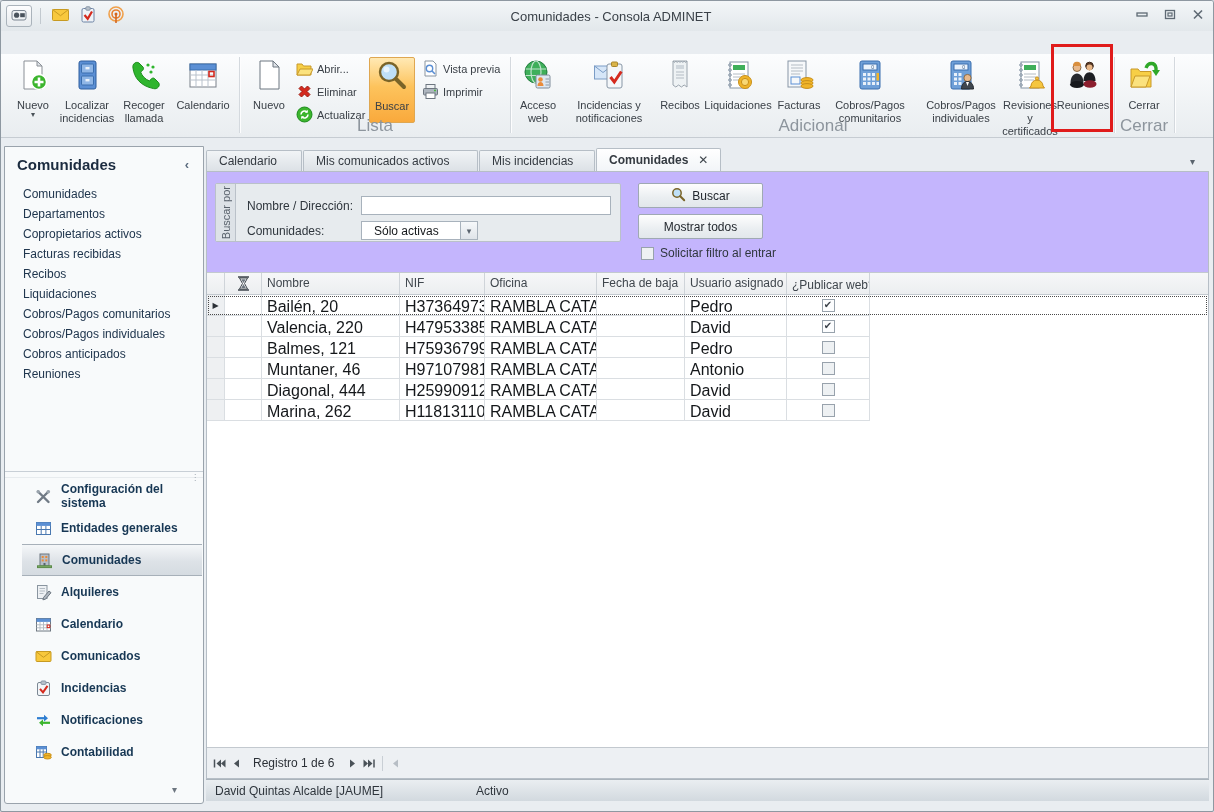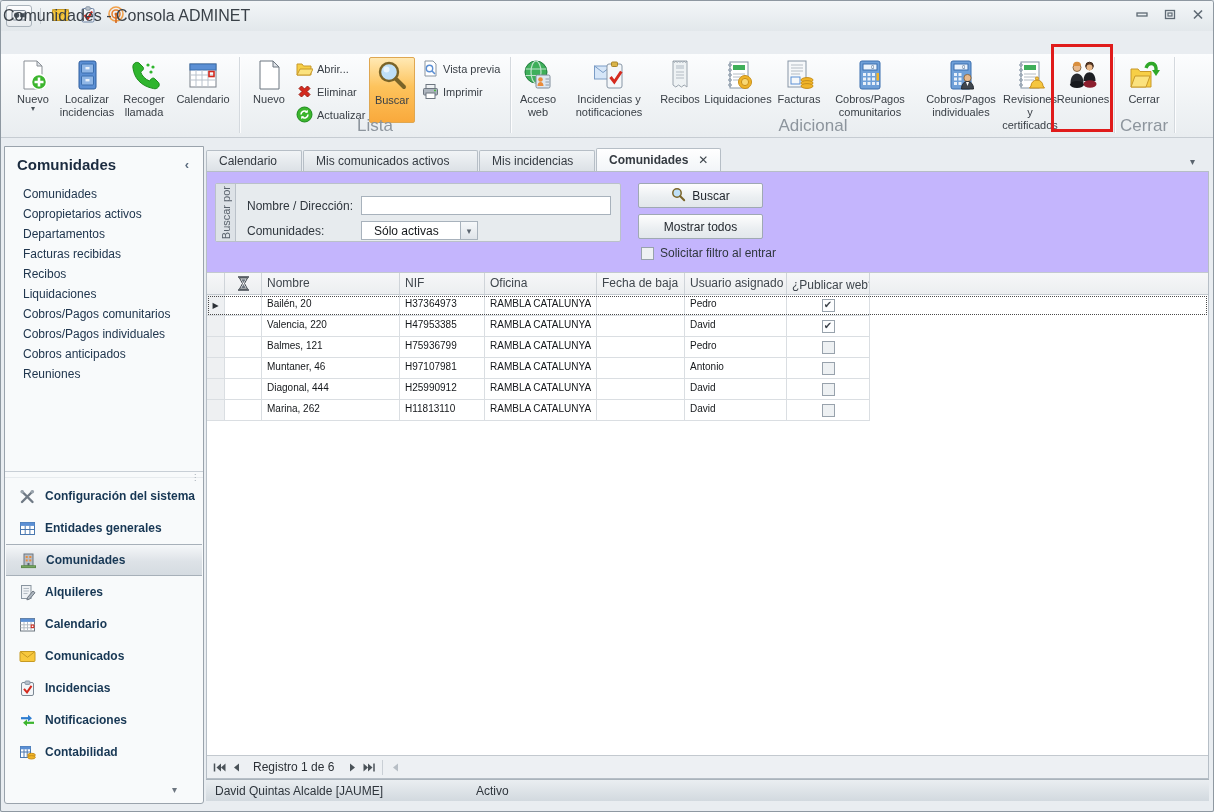--- a/index.html
+++ b/index.html
@@ -6,56 +6,56 @@
   html,body{width:1214px;height:812px;overflow:hidden}
   body{font-family:"Liberation Sans","DejaVu Sans",sans-serif;font-size:12px;color:#2b3036;background:#cfd6dc}
   .window{position:relative;width:1214px;height:812px;background:#e9edf1;border:1px solid #8e98a1;border-radius:3px 3px 2px 2px;overflow:hidden}
 
   
   .titlebar{position:absolute;left:0;top:0;right:0;height:30px;background:linear-gradient(#f3f6f8,#e2e7eb);display:flex;align-items:center}
   .qat{display:flex;align-items:center;gap:6px;padding-left:5px}
   .qat-app{width:26px;height:22px;border:1px solid #aab3bb;border-radius:3px;background:linear-gradient(#fdfdfe,#e7ebee);display:flex;align-items:center;justify-content:center}
   .qat-sep{width:1px;height:16px;background:#c2c9cf;margin:0 2px}
   .qat-btn{width:22px;height:22px;display:flex;align-items:center;justify-content:center}
-  .title{position:absolute;left:2px;right:0;color:#3a4148;font-size:16px;pointer-events:none}
+  .title{position:absolute;left:8px;right:0;text-align:center;color:#3a4148;font-size:13px;pointer-events:none}
   .win-controls{position:absolute;right:8px;top:6px;display:flex;gap:14px}
   .win-btn{width:14px;height:14px;display:flex;align-items:center;justify-content:center}
 
   
   .tabrow{position:absolute;left:0;top:30px;right:0;height:23px;display:flex;align-items:flex-end;padding-left:8px}
   .rtab{padding:4px 14px 4px;margin-right:4px;font-size:12px;color:#3f454c;border-radius:3px 3px 0 0;line-height:14px}
   .rtab.adminet{background:linear-gradient(#ffc92e,#ffa800 45%,#ff9300);border:1px solid #e08e00;color:#fff;font-weight:bold;padding:3px 13px}
   .rtab.active{background:#fff;border:1px solid #c6ccd2;border-bottom:none;color:#2b3036;padding:3px 13px 5px}
   .tabrow-right{position:absolute;right:8px;top:4px;display:flex;align-items:center;gap:10px}
   .help-orb{width:15px;height:15px;border-radius:50%;background:radial-gradient(circle at 32% 28%,#d9e8f4,#7aa6cc 55%,#49759f);border:1px solid #5d85ab}
 
   
   .ribbon{position:absolute;left:0;top:53px;right:0;height:84px;background:linear-gradient(#fcfdfe,#f0f3f5 60%,#e9edf0);border-bottom:1px solid #c6ccd2}
   .rsep{position:absolute;top:3px;height:76px;width:2px;border-left:1px solid #d4d9de;border-right:1px solid #fdfdfe}
   .rgrouplabel{position:absolute;bottom:1px;text-align:center;font-size:17px;color:#8d959d}
   .rbtn{position:absolute;top:3px;height:66px;display:flex;flex-direction:column;align-items:center;padding-top:2px;border-radius:2px}
   .rbtn .ic32{width:32px;height:32px;flex:0 0 32px}
-  .rbtn .lbl{font-size:11px;line-height:13px;text-align:center;color:#3a4047;margin-top:2px}
+  .rbtn .lbl{font-size:11px;line-height:13px;text-align:center;color:#3a4047;margin-top:8px}
   .rbtn.hot{background:linear-gradient(#ffe9b4,#fdc35c 45%,#f9a93c);border:1px solid #dfa751}
   .sbtn{display:flex;align-items:center;gap:4px;height:21px;padding:0 3px;font-size:11px;color:#3a4047;white-space:nowrap}
   .sbtn .ic16{width:17px;height:17px;flex:0 0 17px}
   .scol{position:absolute;top:4px;display:flex;flex-direction:column;gap:2px}
   .dd-caret{font-size:8px;color:#4a5258;line-height:6px}
   .annotation-box{position:absolute;left:1050px;top:43px;width:62px;height:88px;border:3px solid #e01b1b;z-index:50;pointer-events:none}
 
   
   .sidebar{position:absolute;left:3px;top:145px;width:200px;height:658px;background:#f8fafb;border:1px solid #9aa3ac;border-radius:0 0 3px 3px}
   .sb-header{display:flex;align-items:center;justify-content:space-between;padding:9px 10px 2px 12px}
   .sb-title{font-size:15px;font-weight:bold;color:#1b2b3f}
   .sb-collapse{color:#5a6b7e;font-size:13px;font-weight:bold;padding:0 4px}
   .sb-list{margin-top:9px}
   .sb-item{padding:3px 4px 3px 18px;font-size:12px;color:#20364e;line-height:14px}
   .sb-splitter{position:absolute;left:0;right:0;top:324px;height:7px;border-top:1px solid #c8cfd6;border-bottom:1px solid #e7ebee}
   .sb-grip{position:absolute;right:3px;top:1px;color:#9aa4ad;font-size:8px;letter-spacing:1px}
-  .sb-nav{position:absolute;left:0;right:0;top:333px}
+  .sb-nav{position:absolute;left:16px;right:0;top:333px}
   .nav-item{display:flex;align-items:center;gap:9px;height:32px;padding:0 6px 0 14px;font-size:12px;font-weight:bold;color:#173754}
   .nav-item .ic16{width:17px;height:17px;flex:0 0 17px}
   .nav-item.selected{background:linear-gradient(#f5f7f9,#dde2e7 55%,#d5dbe1);border-top:1px solid #a7b0b9;border-bottom:1px solid #a7b0b9;margin:0 1px}
   .sb-bottom-caret{position:absolute;right:26px;bottom:8px;color:#6d7680;font-size:10px}
 
   
   .doc-tabbar{position:absolute;left:205px;top:147px;width:1003px;height:23px;display:flex;align-items:flex-end}
   .dtab{height:21px;margin-right:1px;padding:3px 12px 0;font-size:12px;color:#343a41;background:linear-gradient(#f1f4f6,#dce1e6);border:1px solid #b6bec6;border-bottom:none;border-radius:2px 2px 0 0;white-space:nowrap}
   .dtab.t0{width:96px}.dtab.t1{width:175px}.dtab.t2{width:116px}
   .dtab.active{height:23px;padding-top:4px;background:linear-gradient(#ffffff,#f2f5f8);font-weight:bold;display:flex;gap:10px;align-items:flex-start}
@@ -80,36 +80,36 @@
   .checkbox{width:13px;height:13px;border:1px solid #98a2ac;background:#eef1f3;display:inline-flex;align-items:center;justify-content:center}
   .checkbox.checked{background:#fcfdfe}
   .checkbox.checked::after{content:"\2714";font-size:10px;color:#3b424a;line-height:10px}
 
   
   .grid-area{position:absolute;left:0;top:100px;right:0;bottom:23px;background:#fff;border-top:1px solid #c3c9cf}
   .thead,.trow{display:flex;width:100%}
   .thead{height:22px;border-bottom:1px solid #c3c9cf}
   .th{background:linear-gradient(#f6f7f8,#eceef0);border-right:1px solid #cfd4d9;font-size:12px;color:#3f464d;padding:3px 0 0 5px;white-space:nowrap;overflow:hidden}
   .trow{height:21px}
-  .td{border-right:1px solid #dadee2;border-bottom:1px solid #dadee2;font-size:10px;color:#14171a;padding:3px 0 0 5px;white-space:nowrap;overflow:hidden}
+  .td{border-right:1px solid #dadee2;border-bottom:1px solid #dadee2;font-size:16px;color:#14171a;padding:3px 0 0 5px;white-space:nowrap;overflow:hidden}
   .c-sel{width:18px;flex:0 0 18px;padding:0}
   .td.c-sel{background:#eef0f2;display:flex;align-items:center;justify-content:center;color:#2b3036;font-size:8px}
   .c-hour{width:37px;flex:0 0 37px;display:flex;align-items:center;justify-content:center;padding:0}
   .c-nom{width:138px;flex:0 0 138px}
   .c-nif{width:85px;flex:0 0 85px}
   .c-ofi{width:112px;flex:0 0 112px}
   .c-fec{width:88px;flex:0 0 88px}
   .c-usr{width:102px;flex:0 0 102px}
   .c-pub{width:83px;flex:0 0 83px;display:flex;align-items:center;justify-content:center;padding:0}
   .c-fill{flex:1;border-right:none}
   .td.c-fill{border-bottom:none}
   .trow.focused{outline:1px dotted #4a4a4a;outline-offset:-2px}
 
   
-  .nav-strip{position:absolute;left:0;bottom:0;right:0;height:23px;background:#edf0f3;border-top:1px solid #c3c9cf;display:flex;align-items:center}
+  .nav-strip{position:absolute;left:0;bottom:0;right:0;height:31px;background:#edf0f3;border-top:1px solid #c3c9cf;display:flex;align-items:center}
   .rn-btn{width:17px;height:17px;display:flex;align-items:center;justify-content:center}
   .rn-label{font-size:12px;color:#2b3036;padding:0 10px 0 8px}
   .rn-sep{width:1px;height:15px;background:#c9cfd5;margin:0 4px}
   .rn-disabled{color:#b7bec5}
 
   
   .statusbar{position:absolute;left:205px;top:778px;width:1003px;height:22px;background:linear-gradient(#eaeef1,#d2d9df);border-top:1px solid #aab3bb;display:flex;align-items:center}
   .status-user{padding-left:9px;width:270px;color:#2e353c}
   .status-state{color:#2e353c}
 </style>
@@ -422,22 +422,22 @@
 
   <div class="annotation-box" style="border-color: rgb(224, 27, 27);"></div>
 
   <div class="sidebar">
     <div class="sb-header">
       <span class="sb-title">Comunidades</span>
       <span class="sb-collapse">‹</span>
     </div>
     <div class="sb-list">
       <div class="sb-item">Comunidades</div>
+      <div class="sb-item">Departamentos</div>
       <div class="sb-item">Copropietarios activos</div>
-      <div class="sb-item">Departamentos</div>
       <div class="sb-item">Facturas recibidas</div>
       <div class="sb-item">Recibos</div>
       <div class="sb-item">Liquidaciones</div>
       <div class="sb-item">Cobros/Pagos comunitarios</div>
       <div class="sb-item">Cobros/Pagos individuales</div>
       <div class="sb-item">Cobros anticipados</div>
       <div class="sb-item">Reuniones</div>
     </div>
     <div class="sb-splitter">
         <span class="sb-grip">⋮</span>

